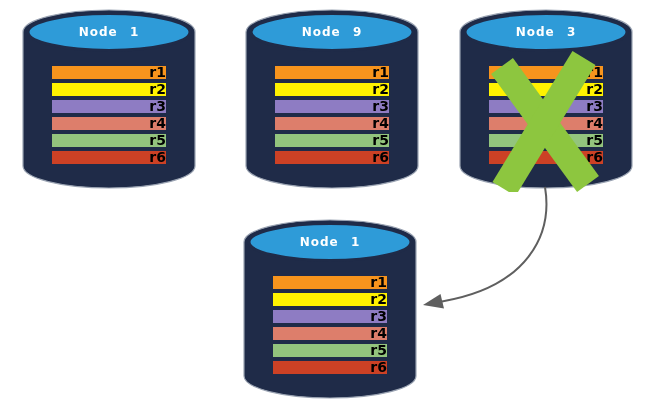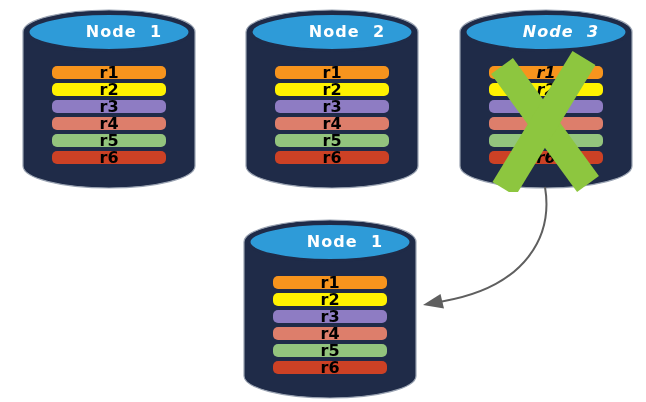--- a/index.html
+++ b/index.html
@@ -20,44 +20,44 @@
     stroke: var(--cylinder-outline);
     stroke-width: 1.2;
   }
   .cyl-lid {
     fill: var(--lid-fill);
     stroke: var(--cylinder-body);
     stroke-width: 3;
   }
   .node-title {
     position: absolute;
-    left: 15px; top: 13px; width: 100%; height: 22px;
+    left: 0; top: 13px; width: 100%; height: 22px;
     line-height: 22px;
     text-align: center;
     font-family: "DejaVu Sans", sans-serif;
-    font-size: 16px;
+    font-size: 12px;
     font-weight: bold;
     color: var(--title-text);
     letter-spacing: 1px;
     word-spacing: 7px;
     z-index: 2;
   }
   .bars {
     position: absolute;
     left: 31px; top: 58px; width: 114px;
     z-index: 2;
   }
   .bar {
     height: 13px;
     line-height: 13px;
     margin-bottom: 4px;
-    border-radius: 5px;
-    text-align: center;
+    border-radius: 0;
+    text-align: right;
     font-family: "DejaVu Sans", sans-serif;
-    font-size: 16px;
+    font-size: 14px;
     font-weight: bold;
     color: var(--bar-text);
   }
   .x-overlay { position: absolute; left: 0; top: 0; z-index: 5; }
   .x-line { stroke: var(--x-mark); stroke-width: 27; stroke-linecap: butt; }
   .arrow-overlay {
     position: absolute; left: 0; top: 0; z-index: 4;
     pointer-events: none;
   }
   .arrow-path { fill: none; stroke: var(--arrow); stroke-width: 2; }
@@ -80,32 +80,32 @@
     <div class="bar" style="background-color: rgb(147, 196, 125);">r5</div>
     <div class="bar" style="background-color: rgb(204, 65, 37);">r6</div>
   </div>
 </div>
 
 <div class="node" style="left:244px; top:8px;">
   <svg class="cyl-svg" width="176" height="184" viewBox="0 0 176 184">
     <path class="cyl-body" d="M2,24 L2,158 A86,22 0 0 0 174,158 L174,24 A86,22 0 0 0 2,24 Z"></path>
     <ellipse class="cyl-lid" cx="88" cy="24" rx="81" ry="18.5"></ellipse>
   </svg>
-  <div class="node-title">Node 2</div>
+  <div class="node-title">Node 9</div>
   <div class="bars">
     <div class="bar" style="background-color: rgb(247, 148, 29);">r1</div>
     <div class="bar" style="background-color: rgb(255, 242, 0);">r2</div>
     <div class="bar" style="background-color: rgb(142, 124, 195);">r3</div>
     <div class="bar" style="background-color: rgb(221, 126, 107);">r4</div>
     <div class="bar" style="background-color: rgb(147, 196, 125);">r5</div>
     <div class="bar" style="background-color: rgb(204, 65, 37);">r6</div>
   </div>
 </div>
 
-<div class="node" style="left:458px; top:8px;font-style:italic;">
+<div class="node" style="left:458px; top:8px;">
   <svg class="cyl-svg" width="176" height="184" viewBox="0 0 176 184">
     <path class="cyl-body" d="M2,24 L2,158 A86,22 0 0 0 174,158 L174,24 A86,22 0 0 0 2,24 Z"></path>
     <ellipse class="cyl-lid" cx="88" cy="24" rx="81" ry="18.5"></ellipse>
   </svg>
   <div class="node-title">Node 3</div>
   <div class="bars">
     <div class="bar" style="background-color: rgb(247, 148, 29);">r1</div>
     <div class="bar" style="background-color: rgb(255, 242, 0);">r2</div>
     <div class="bar" style="background-color: rgb(142, 124, 195);">r3</div>
     <div class="bar" style="background-color: rgb(221, 126, 107);">r4</div>

